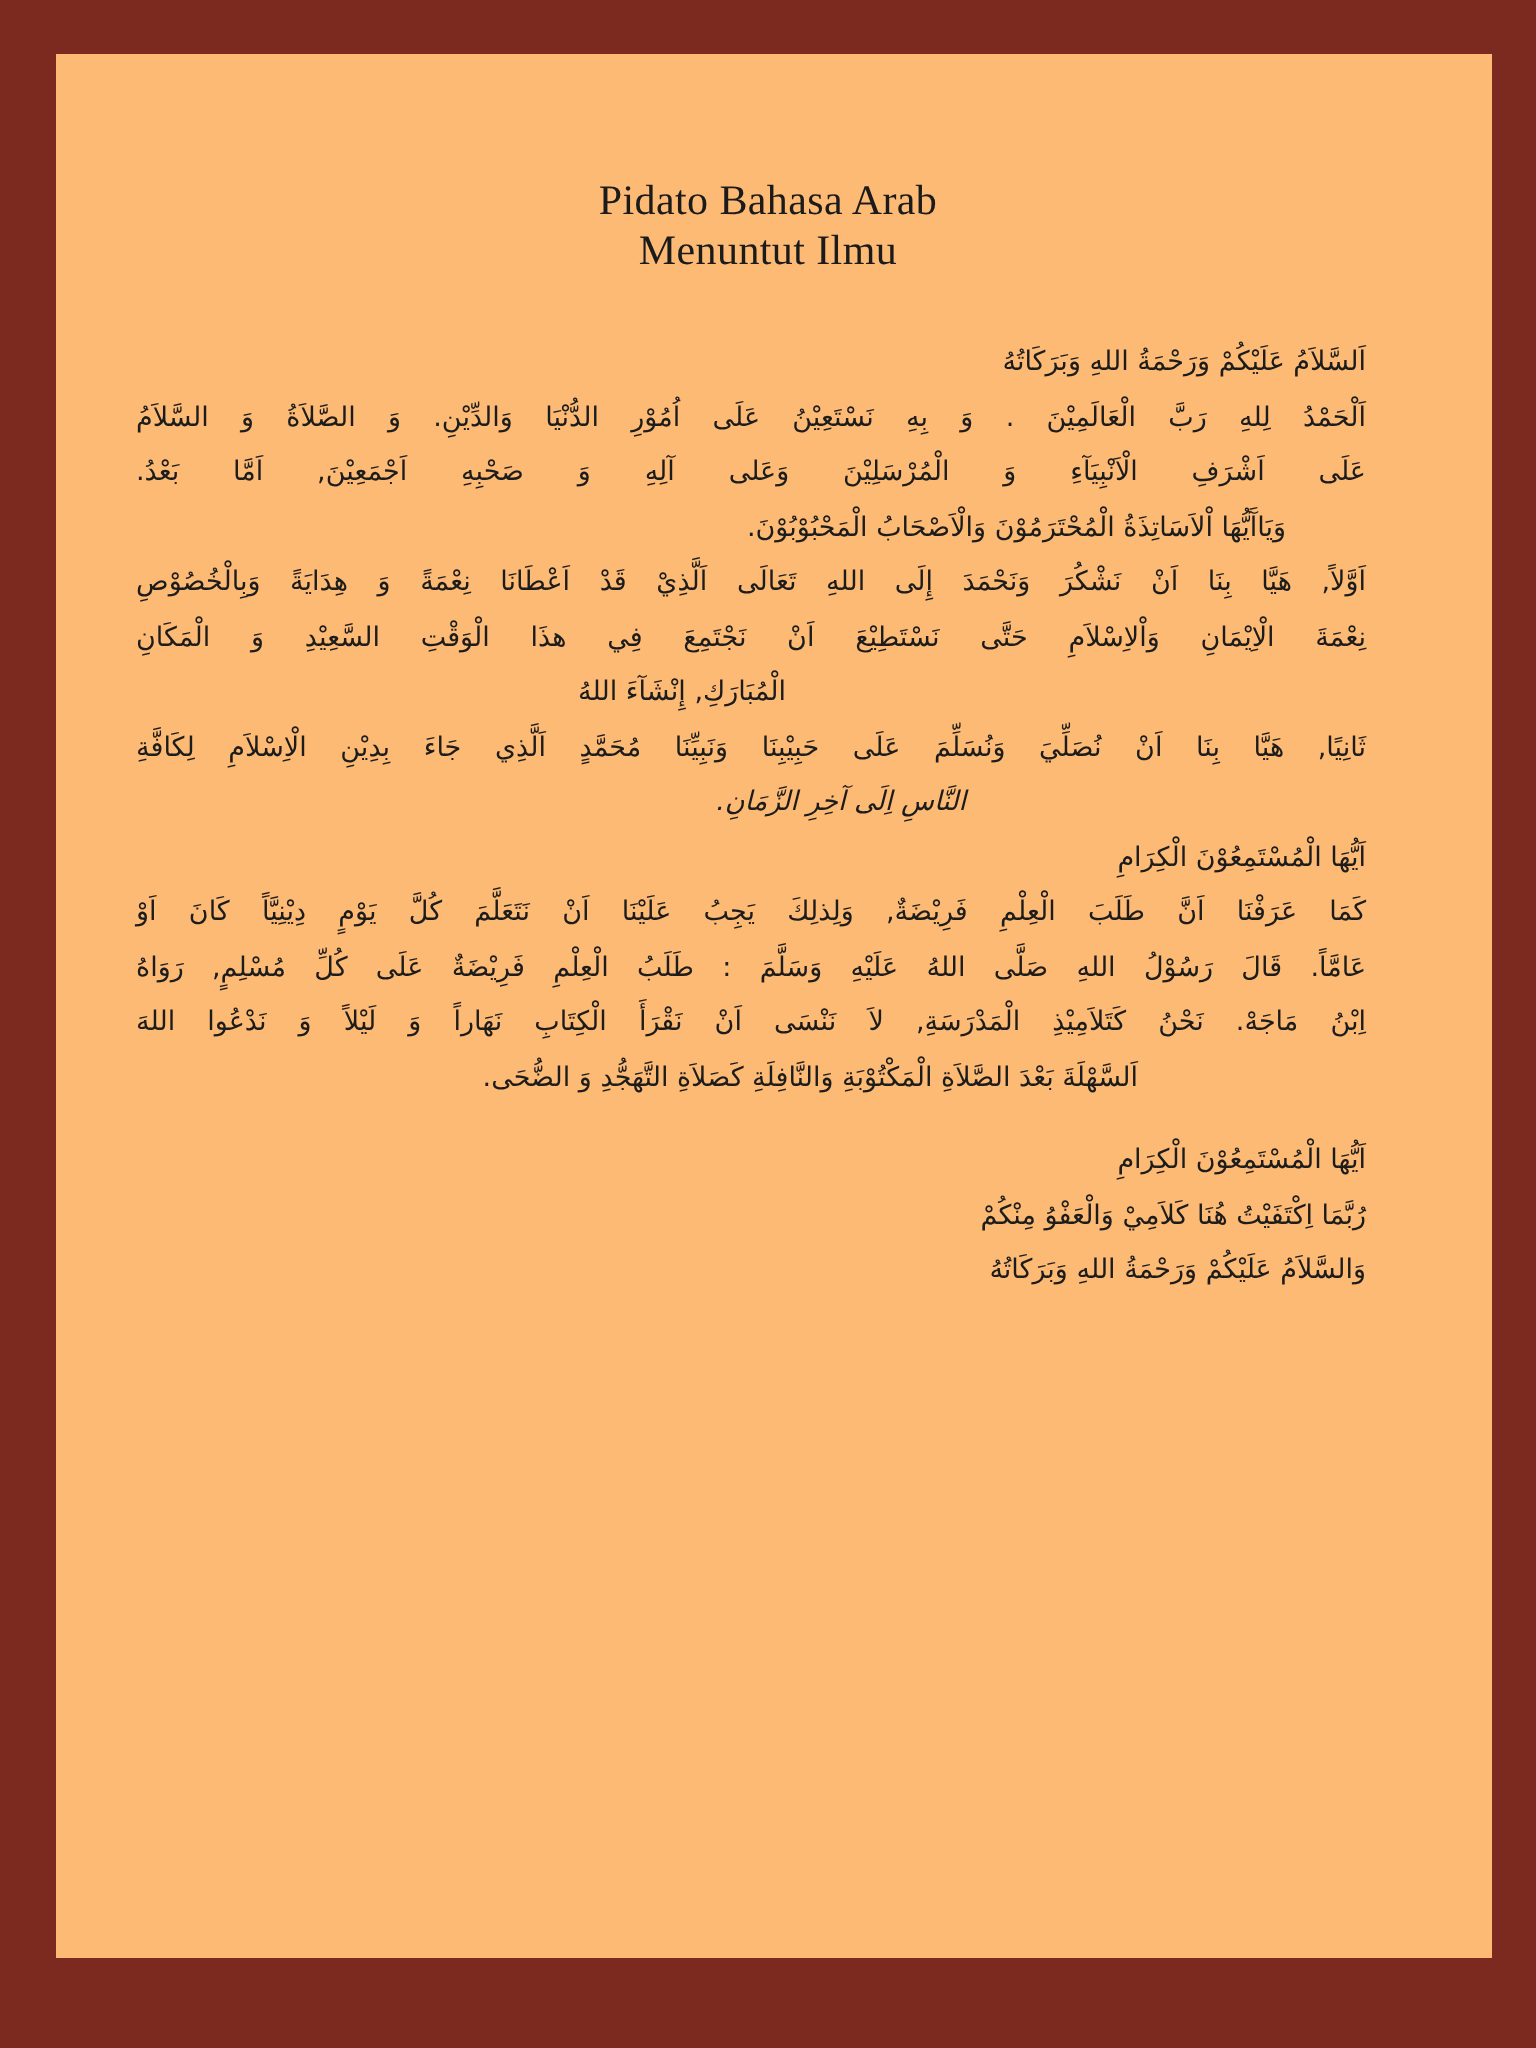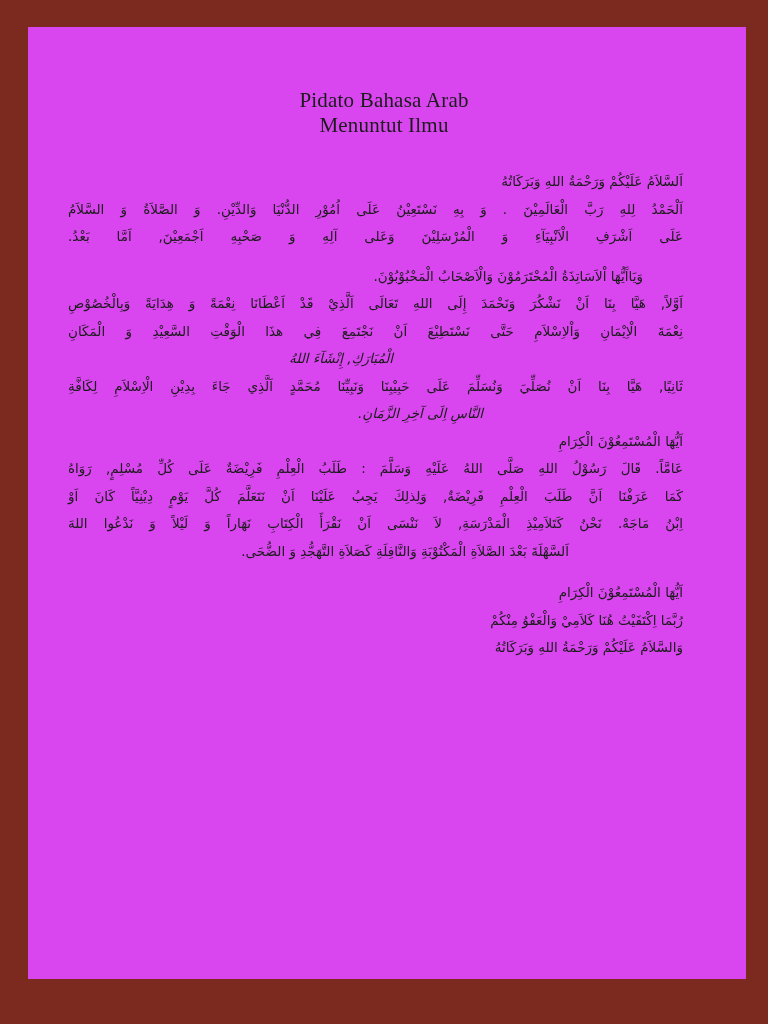--- a/index.html
+++ b/index.html
@@ -5,21 +5,21 @@
   html,body{margin:0;padding:0;}
   body{
     width:768px;height:1024px;
     background:#ffffff;
     position:relative;
     overflow:hidden;
     font-family:"Liberation Serif", serif;
   }
   
   .page{
-    position:absolute;inset:0;background:#d946ef;
+    position:absolute;inset:0;background:#fdba74;
   }
   
   .frame{position:absolute;background:#7c2a20;z-index:5;}
   .frame.top{left:0;top:0;width:768px;height:27px;}
   .frame.left{left:0;top:0;width:28px;height:1024px;}
   .frame.right{right:0;top:0;width:22px;height:1024px;}
   .frame.bottom{left:0;bottom:0;width:768px;height:45px;}
 
   .title-block{
     margin-top:88px;
@@ -35,22 +35,22 @@
     margin:30px 85px 0 68px;
     width:615px;
     font-family:"DejaVu Sans", sans-serif;
     font-size:13.5px;
     line-height:27.5px;
     color:#1c1c1c;
     text-align:right;
   }
   .line{min-height:27.5px;text-align:right;}
   .line.j{text-align:justify;text-align-last:justify;}
-  .line.ind40{margin-left:0;margin-right:40px;margin-top:12px;}
-  .line.ind290{margin-right:290px;font-style:italic;}
+  .line.ind40{margin-left:0;margin-right:40px;}
+  .line.ind290{margin-right:290px;}
   .line.ind200{margin-right:200px;font-style:italic;}
   .line.ind195{margin-right:114px;}
   .line.gap-top{margin-top:14px;}
 </style>
 </head>
 <body>
 
 <div class="page">
 
   <div class="title-block">
@@ -62,22 +62,22 @@
     <div class="line">اَلسَّلاَمُ عَلَيْكُمْ وَرَحْمَةُ اللهِ وَبَرَكَاتُهُ</div>
     <div class="line j">اَلْحَمْدُ لِلهِ رَبَّ الْعَالَمِيْنَ . وَ بِهِ نَسْتَعِيْنُ عَلَى اُمُوْرِ الدُّنْيَا وَالدِّيْنِ. وَ الصَّلاَةُ وَ السَّلاَمُ</div>
     <div class="line j">عَلَى اَشْرَفِ الْاَنْبِيَآءِ وَ الْمُرْسَلِيْنَ وَعَلى آلِهِ وَ صَحْبِهِ اَجْمَعِيْنَ, اَمَّا بَعْدُ.</div>
     <div class="line ind40">وَيَاآَيُّهَا اْلاَسَاتِذَةُ الْمُحْتَرَمُوْنَ وَالْاَصْحَابُ الْمَحْبُوْبُوْنَ.</div>
     <div class="line j">اَوَّلاً, هَيَّا بِنَا اَنْ نَشْكُرَ وَنَحْمَدَ إِلَى اللهِ تَعَالَى اَلَّذِيْ قَدْ اَعْطَانَا نِعْمَةً وَ هِدَايَةً وَبِالْخُصُوْصِ</div>
     <div class="line j">نِعْمَةَ الْاِيْمَانِ وَاْلاِسْلاَمِ حَتَّى نَسْتَطِيْعَ اَنْ نَجْتَمِعَ فِي هذَا الْوَقْتِ السَّعِيْدِ وَ الْمَكَانِ</div>
     <div class="line ind290">الْمُبَارَكِ, إِنْشَآءَ اللهُ</div>
     <div class="line j">ثَانِيًا, هَيَّا بِنَا اَنْ نُصَلِّيَ وَنُسَلِّمَ عَلَى حَبِيْبِنَا وَنَبِيِّنَا مُحَمَّدٍ اَلَّذِي جَاءَ بِدِيْنِ الْاِسْلاَمِ لِكَافَّةِ</div>
     <div class="line ind200">النَّاسِ اِلَى آخِرِ الزَّمَانِ.</div>
     <div class="line">اَيُّهَا الْمُسْتَمِعُوْنَ الْكِرَامِ</div>
+    <div class="line j">كَمَا عَرَفْنَا اَنَّ طَلَبَ الْعِلْمِ فَرِيْضَةٌ, وَلِذلِكَ يَجِبُ عَلَيْنَا اَنْ نَتَعَلَّمَ كُلَّ يَوْمٍ دِيْنِيَّاً كَانَ اَوْ</div>
     <div class="line j">عَامَّاً. قَالَ رَسُوْلُ اللهِ صَلَّى اللهُ عَلَيْهِ وَسَلَّمَ : طَلَبُ الْعِلْمِ فَرِيْضَةٌ عَلَى كُلِّ مُسْلِمٍ, رَوَاهُ</div>
-    <div class="line j">كَمَا عَرَفْنَا اَنَّ طَلَبَ الْعِلْمِ فَرِيْضَةٌ, وَلِذلِكَ يَجِبُ عَلَيْنَا اَنْ نَتَعَلَّمَ كُلَّ يَوْمٍ دِيْنِيَّاً كَانَ اَوْ</div>
     <div class="line j">اِبْنُ مَاجَهْ. نَحْنُ كَتَلاَمِيْذِ الْمَدْرَسَةِ, لاَ نَنْسَى اَنْ نَقْرَأَ الْكِتَابِ نَهَاراً وَ لَيْلاً وَ نَدْعُوا اللهَ</div>
     <div class="line ind195">اَلسَّهْلَةَ بَعْدَ الصَّلاَةِ الْمَكْتُوْبَةِ وَالنَّافِلَةِ كَصَلاَةِ التَّهَجُّدِ وَ الضُّحَى.</div>
     <div class="line gap-top">اَيُّهَا الْمُسْتَمِعُوْنَ الْكِرَامِ</div>
     <div class="line">رُبَّمَا اِكْتَفَيْتُ هُنَا كَلاَمِيْ وَالْعَفْوُ مِنْكُمْ</div>
     <div class="line">وَالسَّلاَمُ عَلَيْكُمْ وَرَحْمَةُ اللهِ وَبَرَكَاتُهُ</div>
   </div>
 
 </div>
 
 <div class="frame top" style="background: rgb(124, 42, 32);"></div>

